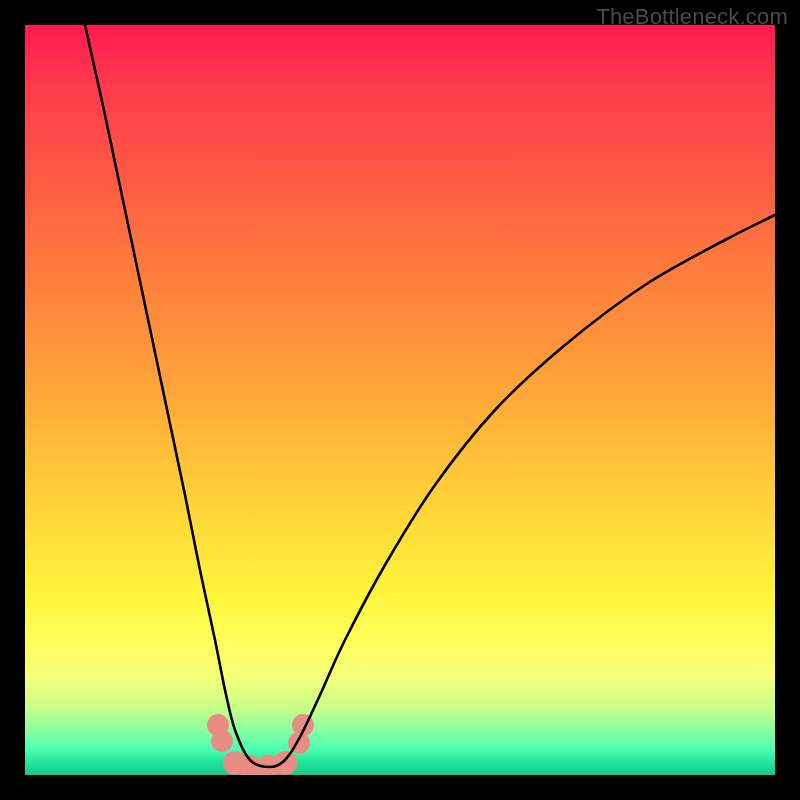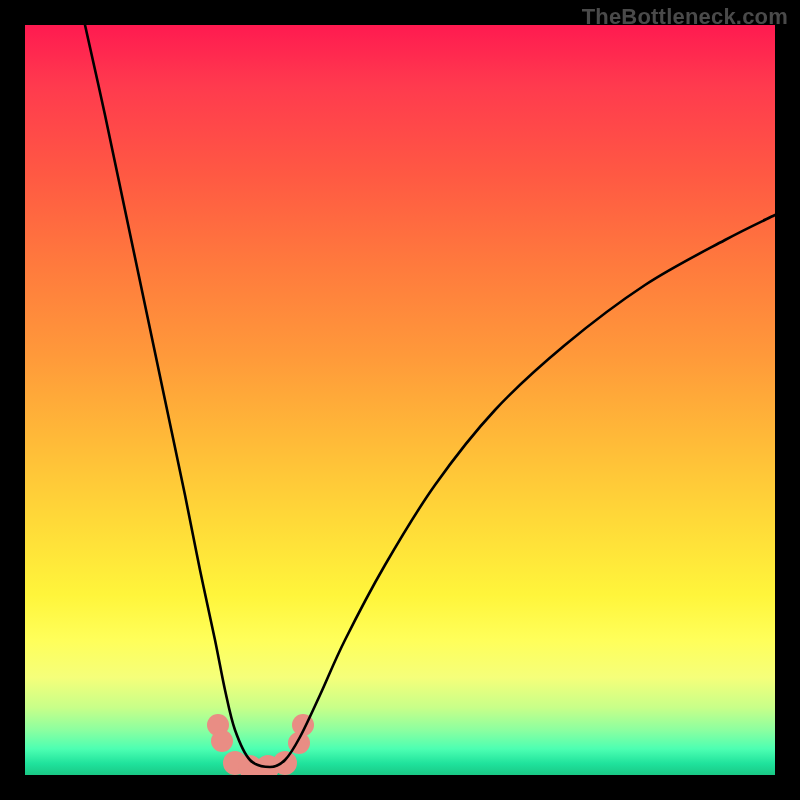--- a/index.html
+++ b/index.html
@@ -48,21 +48,21 @@
       #1fe29c 98.5%,
       #19c885 100%
     );
   }
   .watermark {
     position: absolute;
     top: 4px;
     right: 12px;
     color: #4a4a4a;
     font-size: 22px;
-    font-weight: 700;
+    font-weight: 400;
     letter-spacing: 0.2px;
   }
   svg.curves {
     position: absolute;
     inset: 0;
   }
 </style>
 </head>
 <body>
 

